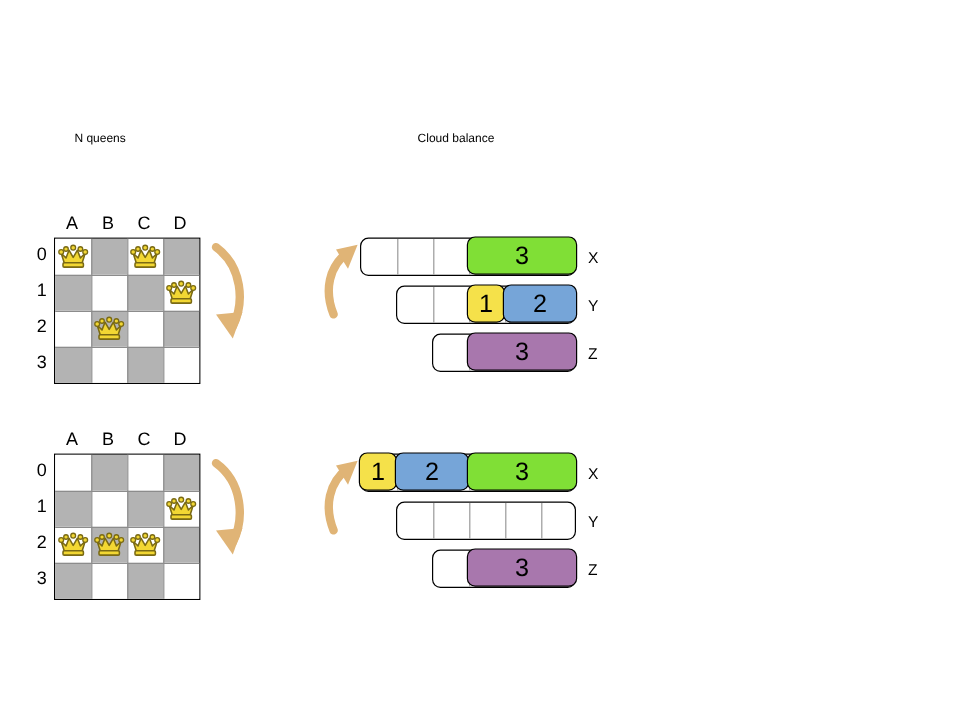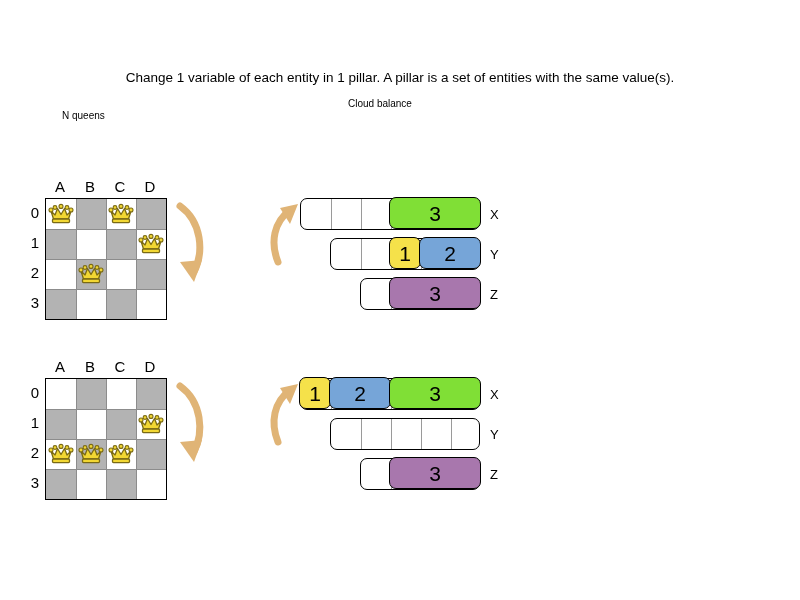--- a/index.html
+++ b/index.html
@@ -41,21 +41,21 @@
     line-height: 17px;
     white-space: nowrap;
   }
   .section-heading {
     position: absolute;
     font-size: 10px;
     white-space: nowrap;
     text-align: right;
   }
   #heading-nqueens { left: 62px; top: 110px; }
-  #heading-cloud   { left: 348px; top: 98px; }
+  #heading-cloud   { left: 348px; top: 110px; }
 
   
   .board {
     position: absolute;
     width: 120px;
     height: 120px;
     border: 1.6px solid #000;
     box-sizing: content-box;
   }
   .board .cell {
@@ -133,21 +133,20 @@
   .arrow {
     position: absolute;
     pointer-events: none;
   }
 </style>
 </head>
 <body>
 
 <div class="stage">
 
-  <div id="subtitle">Change 1 variable of each entity in 1 pillar. A pillar is a set of entities with the same value(s).</div>
 
   <div class="section-heading" id="heading-nqueens">N queens</div>
   <div class="section-heading" id="heading-cloud">Cloud balance</div>
 
   <div id="board-before-labels"></div>
   <div class="board" id="board-before" style="left:45px; top:198px;">
       <div class="cell light" style="left: 0px; top: 0px;"></div>
       <div class="cell dark" style="left: 30px; top: 0px;"></div>
       <div class="cell light" style="left: 60px; top: 0px;"></div>
       <div class="cell dark" style="left: 90px; top: 0px;"></div>

